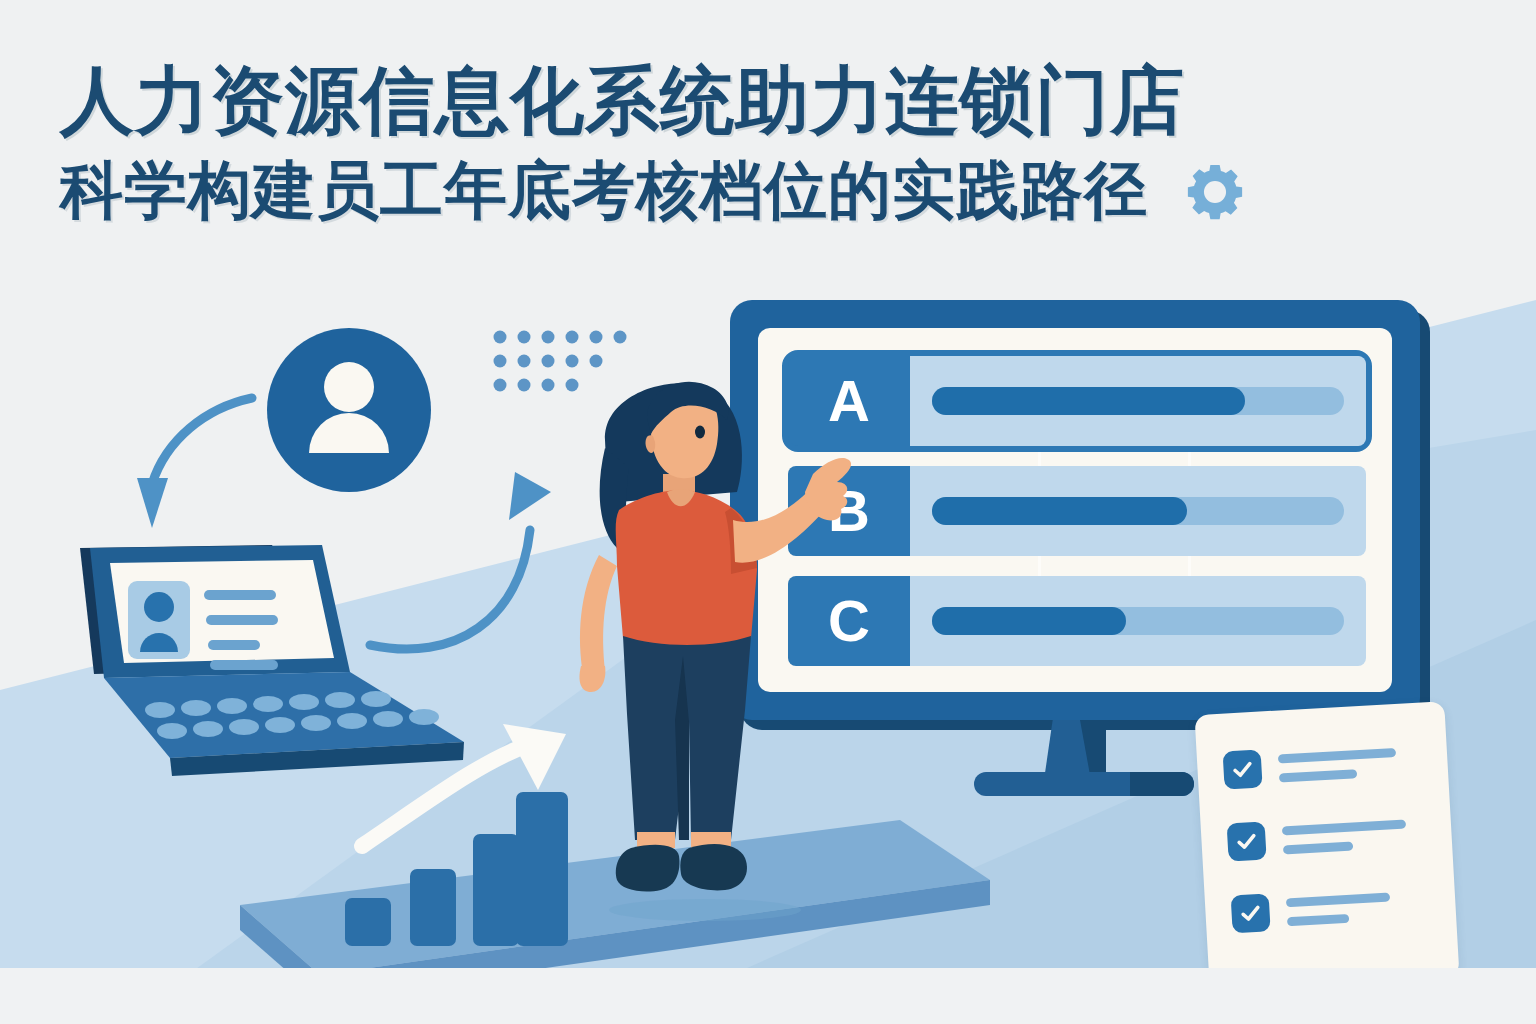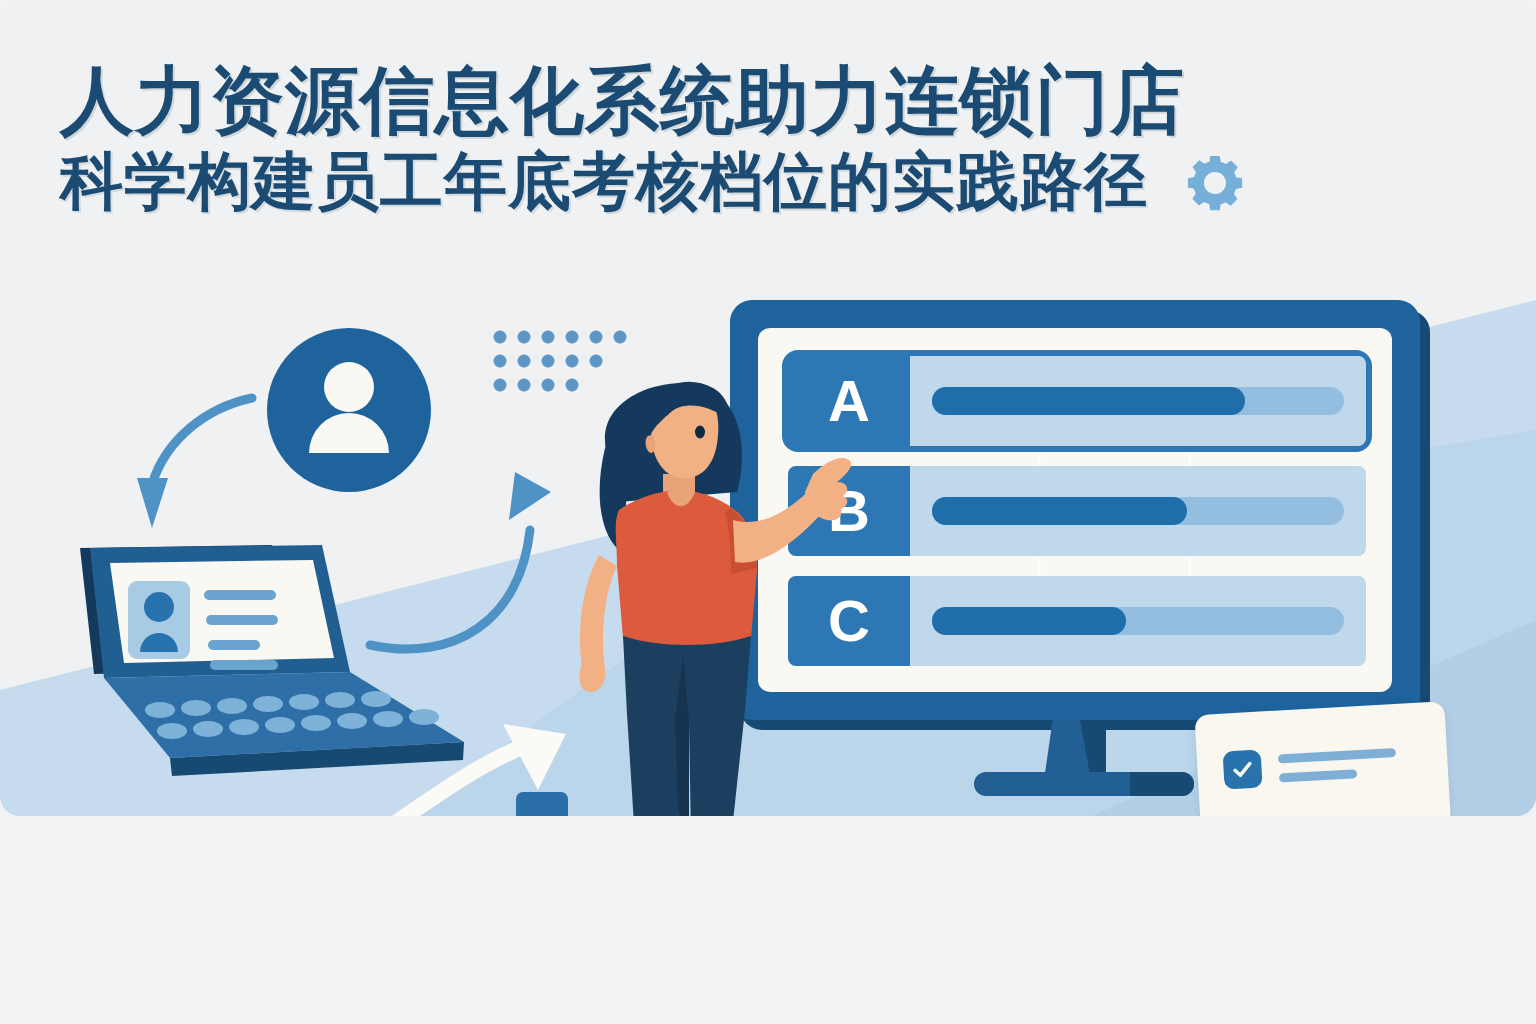--- a/index.html
+++ b/index.html
@@ -4,33 +4,33 @@
 <style>
   * { margin:0; padding:0; box-sizing:border-box; }
   html, body { width:1536px; height:1024px; overflow:hidden; }
   body {
     font-family:"Liberation Sans","DejaVu Sans",sans-serif;
     background:#F0F2F3;
     position:relative;
   }
 
   
-  #stage { position:absolute; inset:0; width:1536px; height:816px; overflow:hidden;border-radius:20px; }
+  #stage { position:absolute; inset:0; width:1536px; height:968px; overflow:hidden; }
 
   
   .bg-base { position:absolute; inset:0; background:#EFF1F2; }
 
   
   .heading { position:absolute; left:60px; top:62px; width:1430px; z-index:40; }
   .title-line1 {
     font-size:74px; font-weight:bold; color:#1B4B72;
     letter-spacing:1px; line-height:1.06; white-space:nowrap;
     text-shadow:2px 2px 0 rgba(150,165,175,.35);
   }
-  .subtitle-row { display:flex; align-items:center; gap:36px; margin-top:7px; }
+  .subtitle-row { display:flex; align-items:center; gap:36px; margin-top:16px; }
   .title-line2 {
     font-size:63px; font-weight:bold; color:#1B4B72;
     letter-spacing:1px; line-height:1.08; white-space:nowrap;
     text-shadow:2px 2px 0 rgba(150,165,175,.3);
   }
   .gear-wrap { width:62px; height:62px; flex:none; margin-top:4px; }
 
   
   .art { position:absolute; inset:0; z-index:10; }
 

